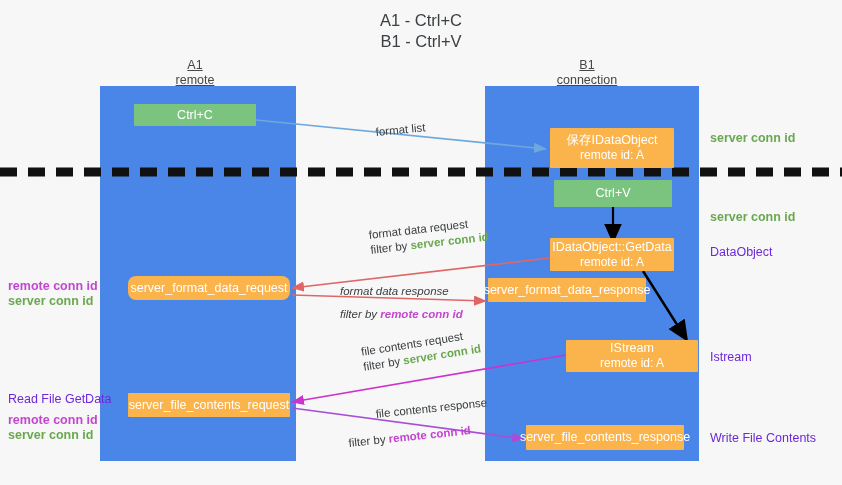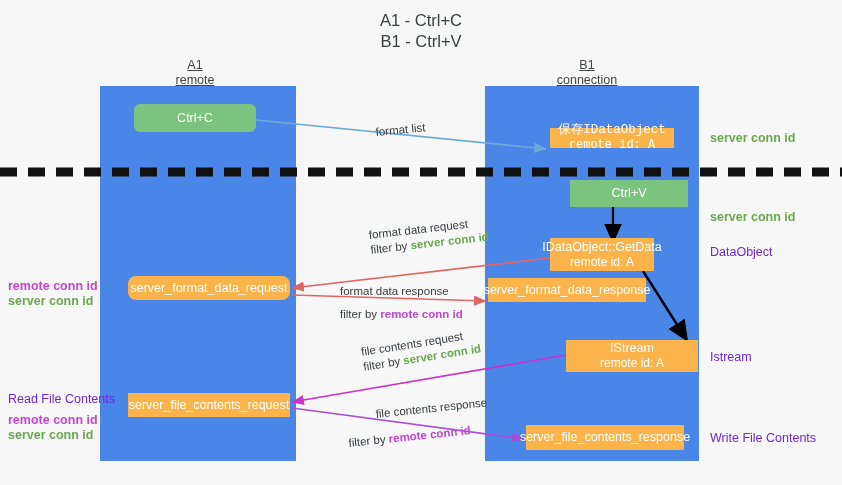--- a/index.html
+++ b/index.html
@@ -135,34 +135,34 @@
 
     <line x1="550" y1="258" x2="292" y2="288" stroke="#e06666" stroke-width="1.6" marker-end="url(#ah-red)"></line>
 
     <line x1="292" y1="295" x2="486" y2="301" stroke="#e06666" stroke-width="1.6" marker-end="url(#ah-red)"></line>
 
     <line x1="566" y1="355" x2="292" y2="402" stroke="#cc32cc" stroke-width="1.6" marker-end="url(#ah-magenta)"></line>
 
     <line x1="292" y1="408" x2="524" y2="439" stroke="#a64fd6" stroke-width="1.6" marker-end="url(#ah-purple)"></line>
   </svg>
 
-  <div class="node green" style="left:134px; top:104px; width:122px; height:28px;border-radius:6px;">
+  <div class="node green" style="left:134px; top:104px; width:122px; height:22px;">
     <span>Ctrl+C</span>
   </div>
 
-  <div class="node orange" style="left:550px; top:128px; width:124px; height:20px;font-family:Liberation Mono, monospace;">
+  <div class="node orange" style="left:550px; top:128px; width:124px; height:40px;">
     <span>保存IDataObject</span>
     <span class="l2">remote id: A</span>
   </div>
 
-  <div class="node green" style="left:554px; top:180px; width:118px; height:27px;margin-left:16px;">
+  <div class="node green" style="left:554px; top:180px; width:118px; height:27px;">
     <span>Ctrl+V</span>
   </div>
 
-  <div class="node orange" style="left:550px; top:238px; width:104px; height:33px;">
+  <div class="node orange" style="left:550px; top:238px; width:124px; height:33px;">
     <span>IDataObject::GetData</span>
     <span class="l2">remote id: A</span>
   </div>
 
   <div class="node orange" style="left:128px; top:276px; width:162px; height:24px;border-radius:8px;">
     <span>server_format_data_request</span>
   </div>
 
   <div class="node orange" style="left:488px; top:278px; width:158px; height:24px;">
     <span>server_format_data_response</span>
@@ -183,21 +183,21 @@
 
   <div class="edge-label rot" style="left:375px; top:125px; transform: rotate(-5.5deg);">
     <span>format list</span>
   </div>
 
   <div class="edge-label rot" style="left:368px; top:228px; transform: rotate(-6.5deg);">
     <div>format data request</div>
     <div><span>filter by </span><span class="conn-green">server conn id</span></div>
   </div>
 
-  <div class="edge-label" style="left:340px; top:284px;">
+  <div class="edge-label" style="left:340px; top:284px;font-style:italic;">
     <div>format data response</div>
     <div style="margin-top:8px;"><span>filter by </span><span class="conn-purple">remote conn id</span></div>
   </div>
 
   <div class="edge-label rot" style="left:360px; top:345px; transform: rotate(-9deg);">
     <div>file contents request</div>
     <div><span>filter by </span><span class="conn-green">server conn id</span></div>
   </div>
 
   <div class="edge-label rot" style="left:375px; top:407px; transform: rotate(-6deg);">
@@ -207,17 +207,17 @@
 
   <div class="side-label conn-green" style="left:710px; top:131px;">server conn id</div>
   <div class="side-label conn-green" style="left:710px; top:210px;">server conn id</div>
   <div class="side-label" style="left:710px; top:245px;">DataObject</div>
   <div class="side-label" style="left:710px; top:350px;">Istream</div>
   <div class="side-label" style="left:710px; top:431px;">Write File Contents</div>
 
   <div class="side-label conn-purple" style="left:8px; top:279px;">remote conn id</div>
   <div class="side-label conn-green" style="left:8px; top:294px;">server conn id</div>
 
-  <div class="side-label" style="left:8px; top:392px;">Read File Contents</div>
+  <div class="side-label" style="left:8px; top:392px;">Read File GetData</div>
   <div class="side-label conn-purple" style="left:8px; top:413px;">remote conn id</div>
   <div class="side-label conn-green" style="left:8px; top:428px;">server conn id</div>
 
 </div>
 
 </body></html>

